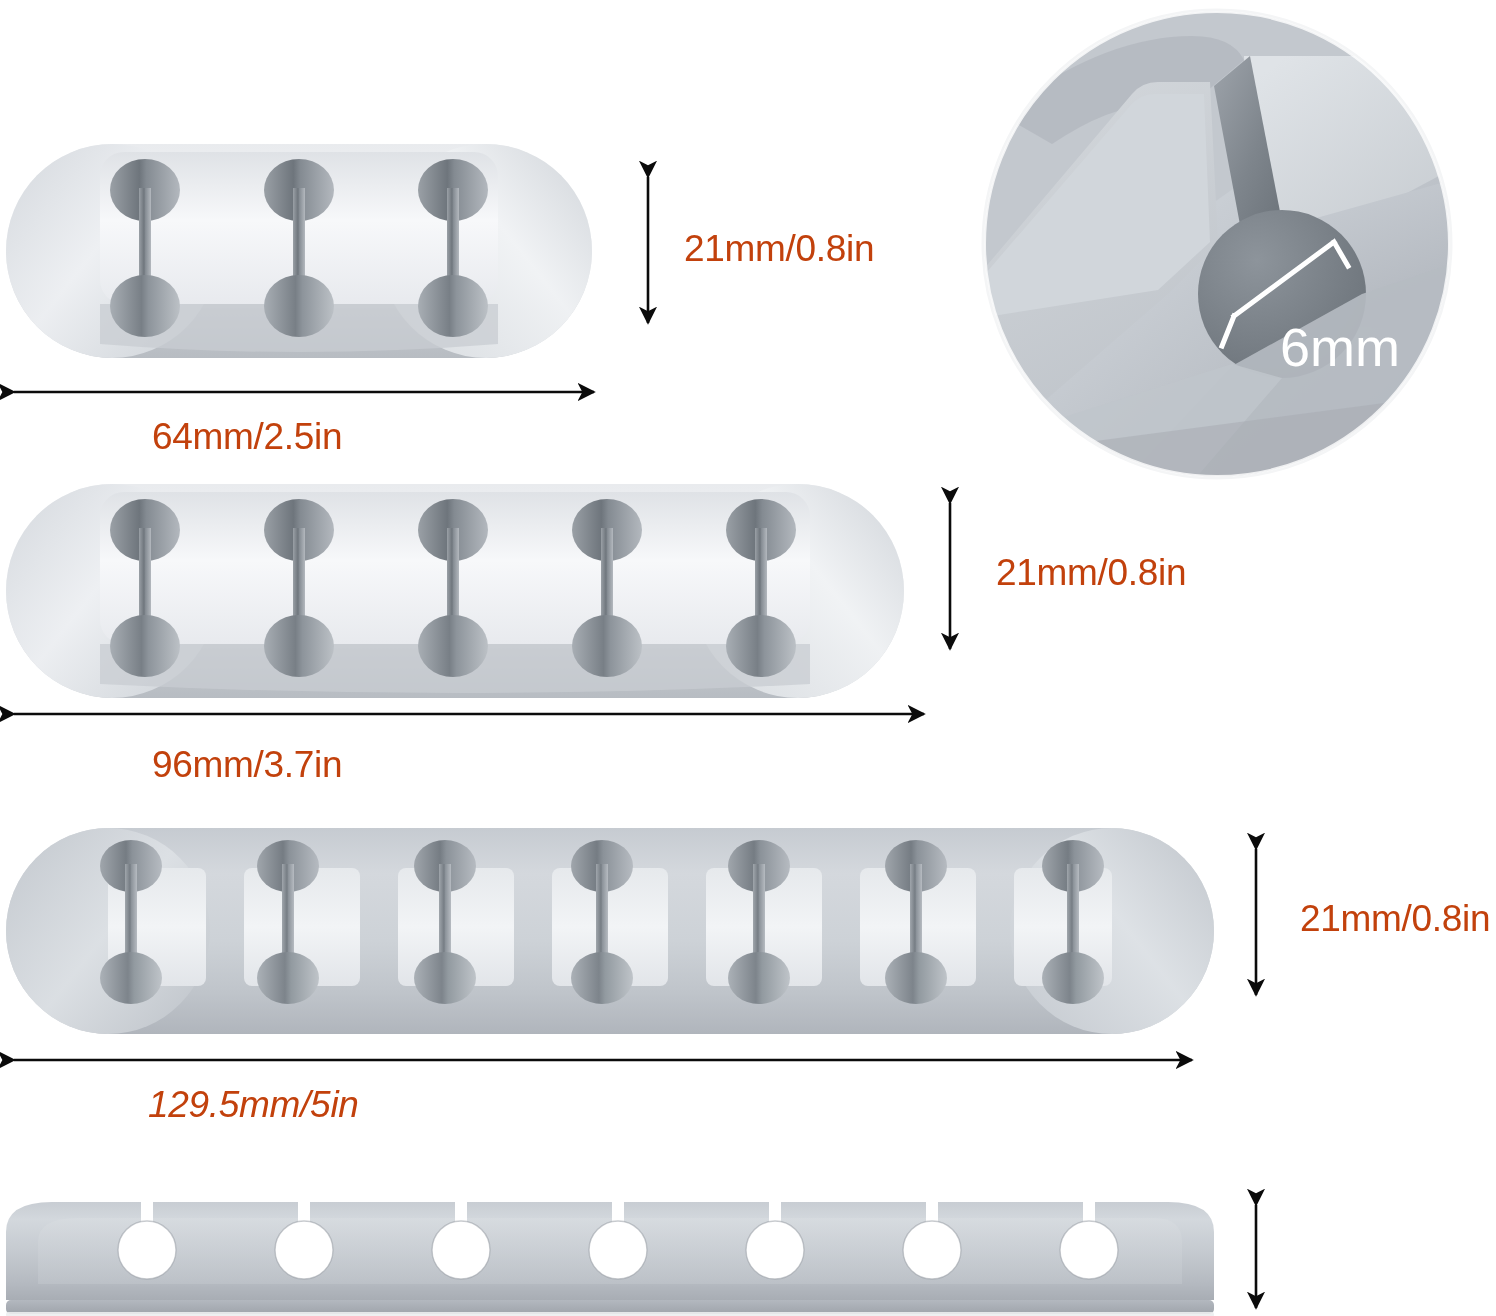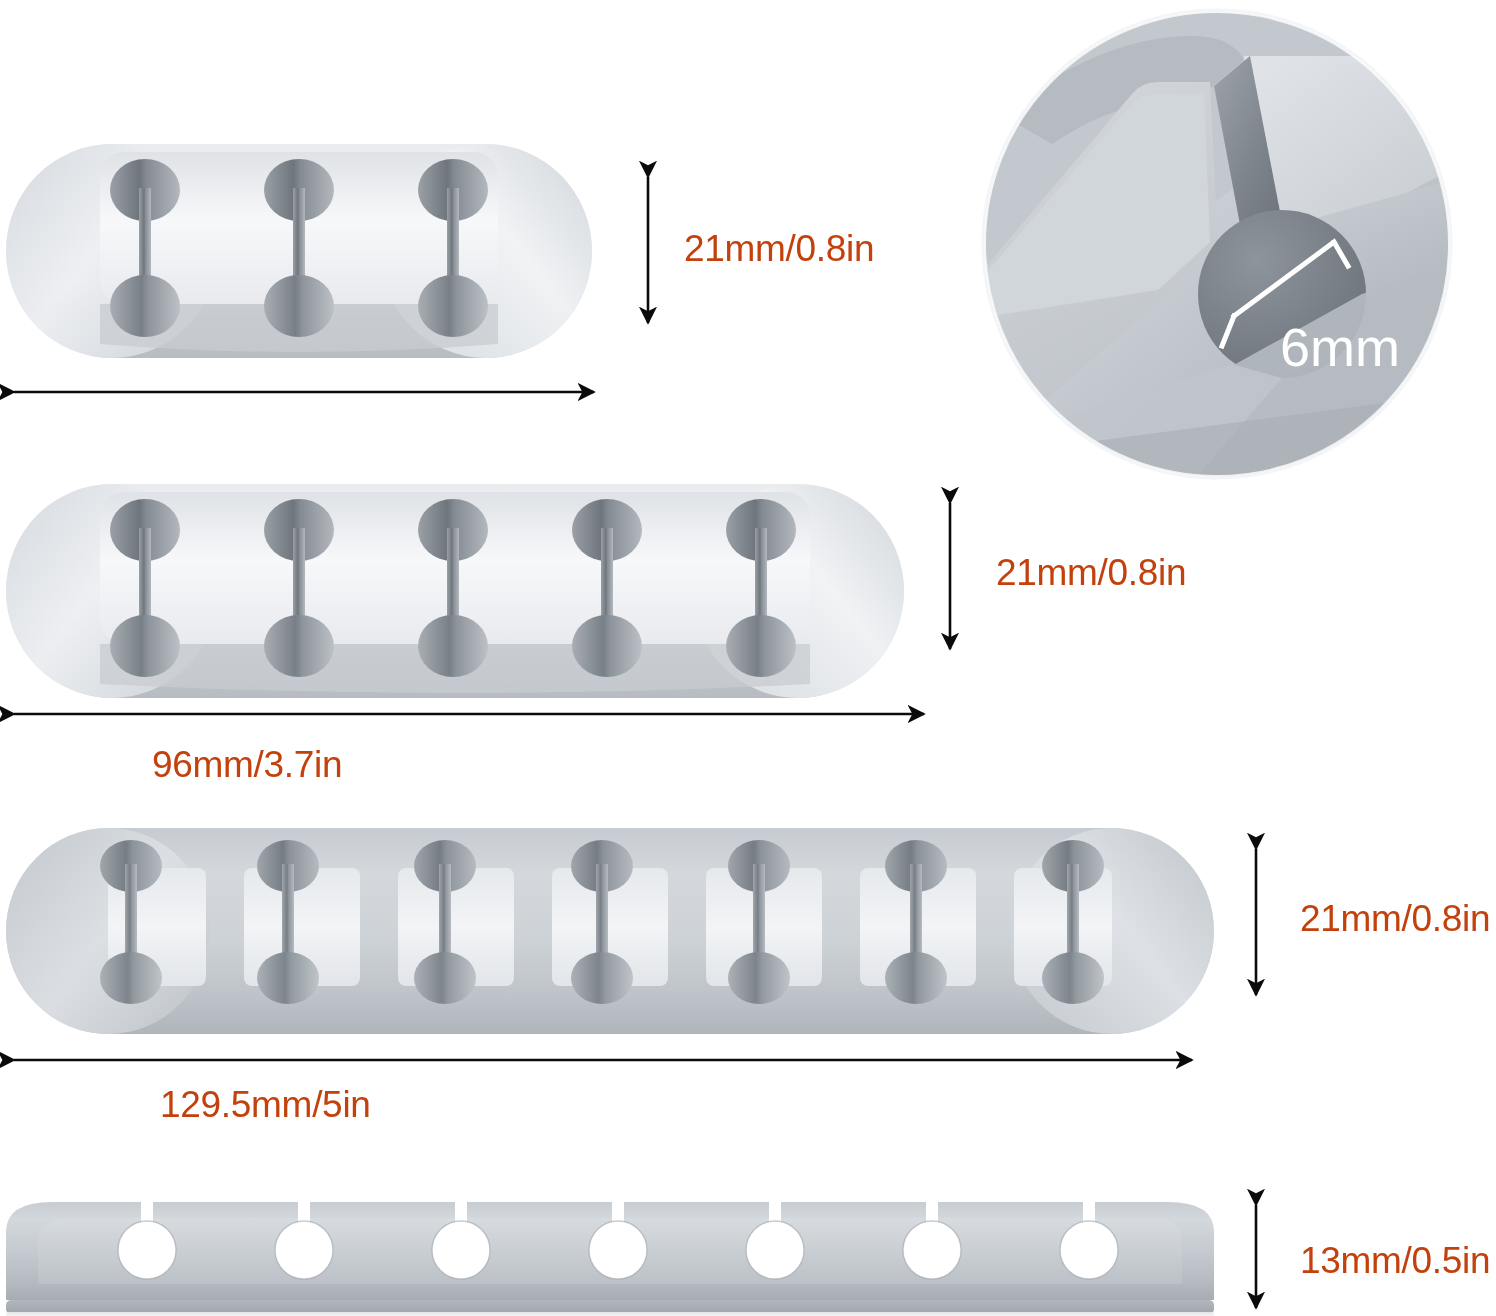--- a/index.html
+++ b/index.html
@@ -99,20 +99,21 @@
   <div class="dimlabel" style="left:684px;top:228px;">21mm/0.8in</div>
 
   <svg class="abs" style="left:6px;top:380px;" width="598" height="24">
     <defs>
       <marker id="aw1" viewBox="0 0 10 10" refX="9" refY="5" markerWidth="7" markerHeight="7" orient="auto">
         <path d="M0,0 L10,5 L0,10 L2.6,5 Z" fill="#0b0b0b"></path>
       </marker>
     </defs>
     <line x1="8" y1="12" x2="588" y2="12" stroke="#0b0b0b" stroke-width="2.6" marker-start="url(#aw1)" marker-end="url(#aw1)"></line>
   </svg>
+  <div class="dimlabel" style="left:152px;top:416px;">64mm/2.5in</div>
 
   <div class="clip-wrap" style="left:982px;top:-6px;width:470px;height:500px;">
     <svg width="470" height="500" viewBox="0 0 470 500">
       <defs>
         <clipPath id="insetClip">
             <circle cx="235" cy="250" r="234"></circle>
           </clipPath>
         <linearGradient id="inBase" x1="0.1" y1="0" x2="0.9" y2="1">
           <stop offset="0" stop-color="#b9bec5"></stop>
           <stop offset="0.45" stop-color="#c9ced4"></stop>
@@ -370,21 +371,21 @@
   <div class="dimlabel" style="left:1300px;top:898px;">21mm/0.8in</div>
 
   <svg class="abs" style="left:6px;top:1046px;" width="1196" height="24">
     <defs>
       <marker id="aw3" viewBox="0 0 10 10" refX="9" refY="5" markerWidth="7" markerHeight="7" orient="auto">
         <path d="M0,0 L10,5 L0,10 L2.6,5 Z" fill="#0b0b0b"></path>
       </marker>
     </defs>
     <line x1="8" y1="14" x2="1186" y2="14" stroke="#0b0b0b" stroke-width="2.6" marker-start="url(#aw3)" marker-end="url(#aw3)"></line>
   </svg>
-  <div class="dimlabel" style="left:160px;top:1084px;">129.5mm/5in</div>
+  <div class="dimlabel" style="left:148px;top:1084px;font-style:italic;">129.5mm/5in</div>
 
   <div class="clip-wrap" style="left:4px;top:1196px;width:1212px;height:126px;">
     <svg width="1212" height="126" viewBox="0 0 1212 126">
       <defs>
         <linearGradient id="p4body" x1="0" y1="0" x2="0" y2="1">
           <stop offset="0" stop-color="#c8cdd3"></stop>
           <stop offset="0.18" stop-color="#d3d8dd"></stop>
           <stop offset="0.55" stop-color="#c3c8ce"></stop>
           <stop offset="0.82" stop-color="#b5bac1"></stop>
           <stop offset="1" stop-color="#a8adb4"></stop>
@@ -450,15 +451,14 @@
   </div>
 
   <svg class="abs" style="left:1238px;top:1196px;" width="36" height="122">
     <defs>
       <marker id="ah4" viewBox="0 0 10 10" refX="9" refY="5" markerWidth="7" markerHeight="7" orient="auto">
         <path d="M0,0 L10,5 L0,10 L2.6,5 Z" fill="#0b0b0b"></path>
       </marker>
     </defs>
     <line x1="18" y1="9" x2="18" y2="112" stroke="#0b0b0b" stroke-width="2.6" marker-start="url(#ah4)" marker-end="url(#ah4)"></line>
   </svg>
-  <div class="dimlabel" style="left:1300px;top:1240px;">13mm/0.5in</div>
 
 </div>
 
 </body></html>

